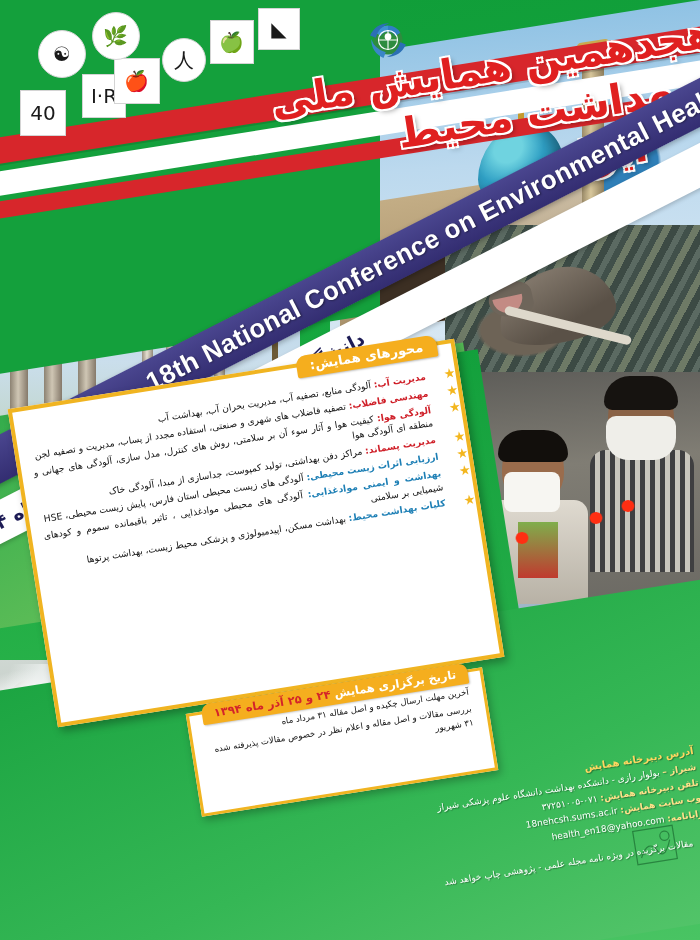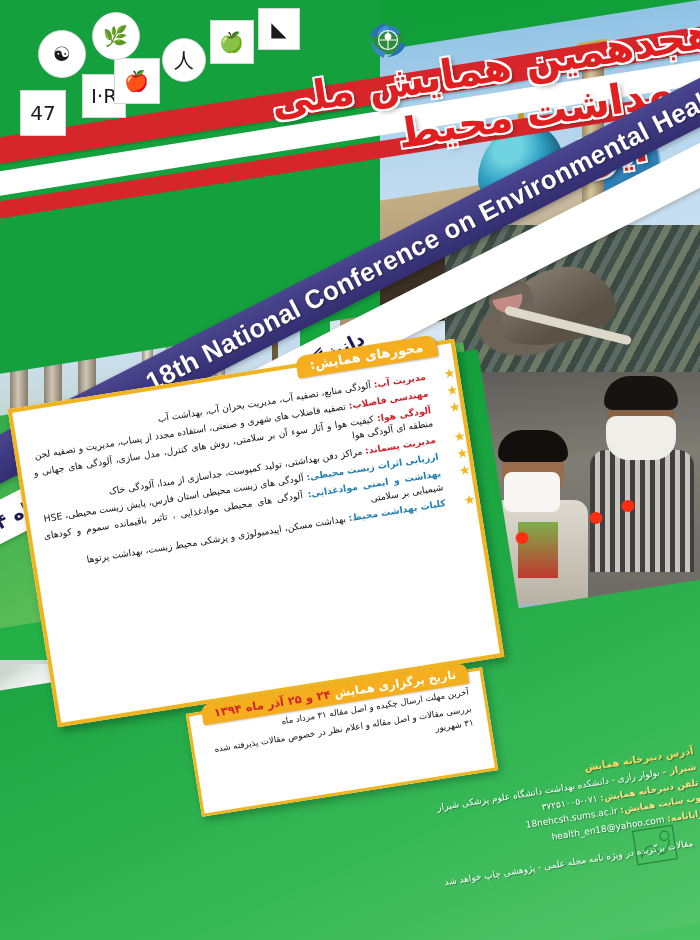--- a/index.html
+++ b/index.html
@@ -592,21 +592,21 @@
   <div id="stripe-red2"></div>
 
   <div id="title-fa">
     <span class="ln ln1">هجدهمین همایش ملی</span>
     <span class="ln ln2">بهداشت محیط</span>
     <span class="ln ln3">ایران</span>
   </div>
 
   <div id="logo-row">
     <div class="logo" id="logo-0">
-      <span class="glyph">47</span>
+      <span class="glyph">40</span>
     </div>
     <div class="logo" id="logo-1">
       <span class="glyph">I·R</span>
     </div>
     <div class="logo" id="logo-2">
       <span class="glyph">🍎</span>
     </div>
     <div class="logo round" id="logo-3">
       <span class="glyph">☯</span>
     </div>

